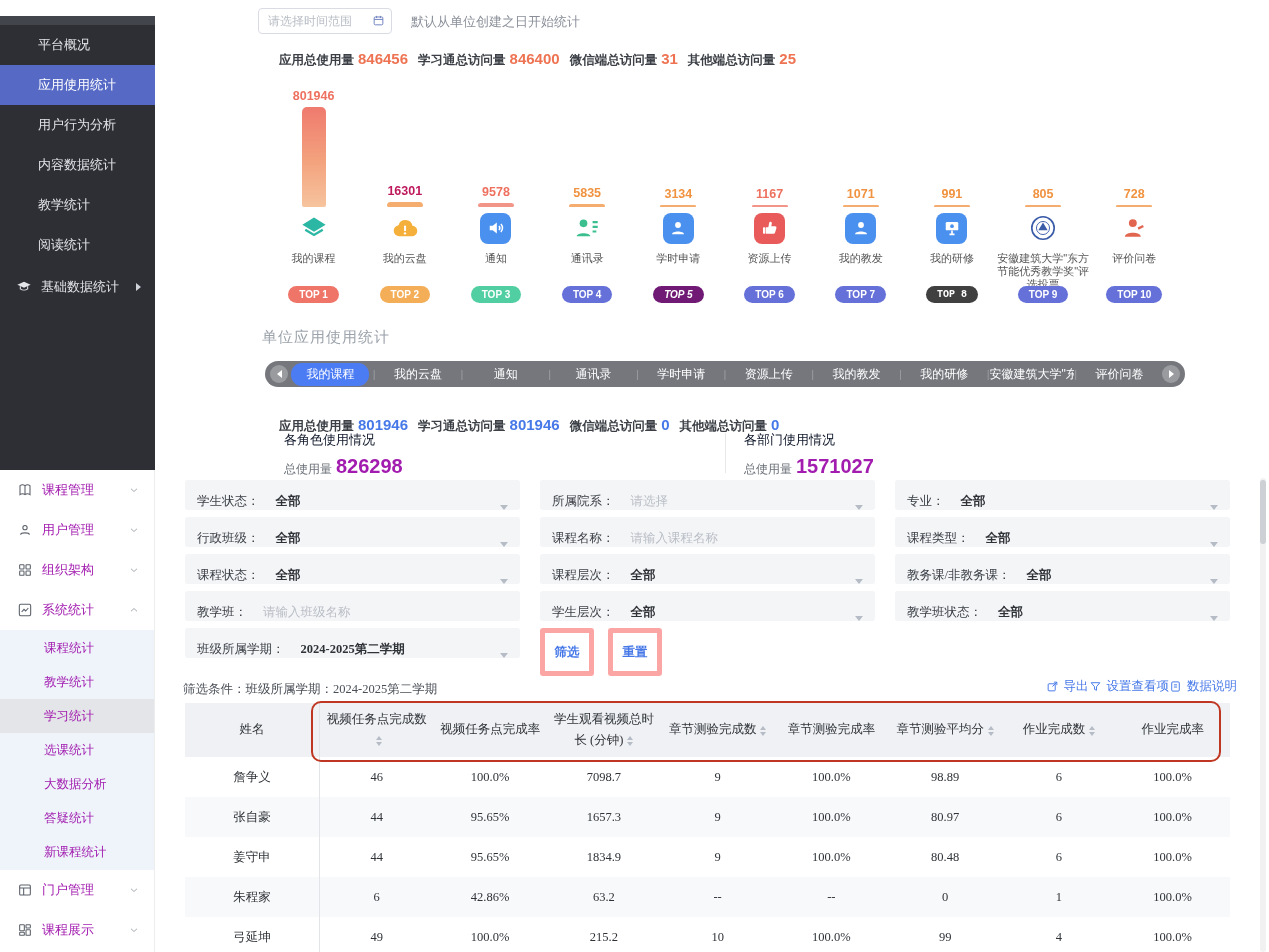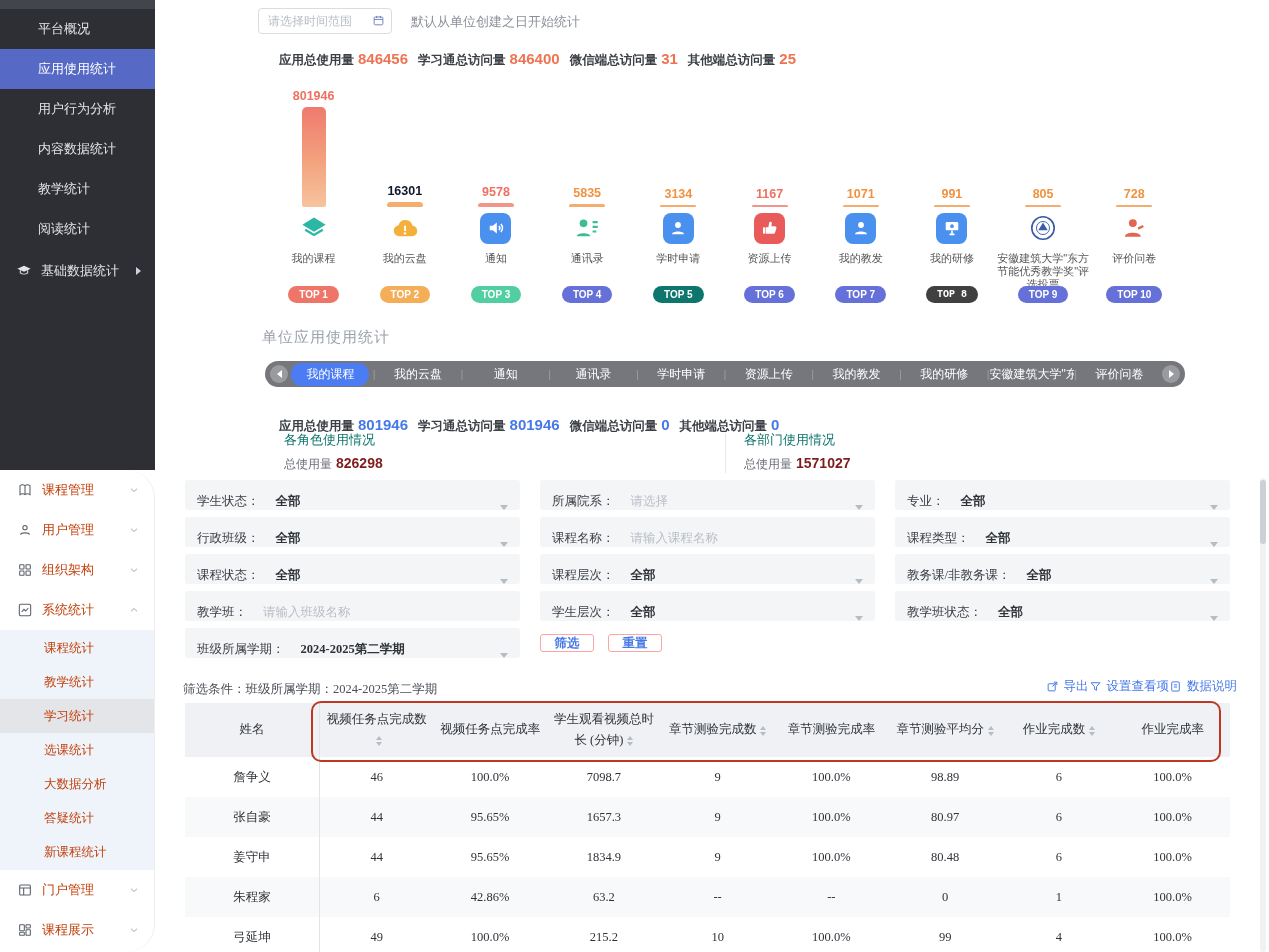--- a/index.html
+++ b/index.html
@@ -1,26 +1,26 @@
 <!DOCTYPE html>
 <html><head>
 <meta charset="utf-8">
 <style>
   html,body{margin:0;padding:0;background:#fff;}
   .app{position:relative;width:1269px;height:952px;overflow:hidden;background:#fff;
        font-family:"Liberation Sans",sans-serif;-webkit-font-smoothing:antialiased;}
   
-  .sb-dark{position:absolute;left:0;top:0;width:155px;height:470px;background:#2d2f35;color:#e3e5e9;}
+  .sb-dark{position:absolute;left:0;top:16px;width:155px;height:470px;background:#2d2f35;color:#e3e5e9;}
   .sb-strip{height:9px;background:#42454c;}
   .sb-dark-item{height:40px;line-height:40px;padding-left:38px;font-size:13px;cursor:pointer;}
   .sb-dark-item.sel{background:#5569c5;color:#fff;}
   .sb-basic{display:flex;align-items:center;height:40px;margin-top:2px;padding:0 14px 0 16px;font-size:13px;}
   .sb-basic .lbl{margin-left:9px;flex:1;}
   .arrow-r{width:0;height:0;border-top:4px solid transparent;border-bottom:4px solid transparent;border-left:5px solid #cfd2d8;}
-  .sb-light{position:absolute;left:0;top:470px;width:154px;height:482px;background:#fff;border-right:1px solid #ededed;color:#c2410c;border-radius:28px;}
+  .sb-light{position:absolute;left:0;top:470px;width:154px;height:482px;background:#fff;border-right:1px solid #ededed;color:#a21caf;}
   .sb-group{display:flex;align-items:center;height:40px;padding:0 14px 0 17px;font-size:13px;cursor:pointer;}
   .sb-group .gi{display:flex;color:#5b6069;}
   .sb-group .lbl{margin-left:9px;flex:1;}
   .chev{display:flex;color:#9aa0a8;}
   .sb-sub{background:#eef4fa;padding:1px 0;}
   .sb-sub-item{height:34px;line-height:34px;padding-left:44px;font-size:12.5px;cursor:pointer;}
   .sb-sub-item.sel{background:#e4e5e8;}
   
   .main{position:absolute;left:155px;top:0;width:1114px;height:952px;background:#fff;}
   .date-wrap{position:absolute;left:103px;top:8px;width:134px;height:26px;}
@@ -53,34 +53,34 @@
   .tri-l{width:0;height:0;border-top:4px solid transparent;border-bottom:4px solid transparent;border-right:5px solid #fff;}
   .tri-r{width:0;height:0;border-top:4px solid transparent;border-bottom:4px solid transparent;border-left:5px solid #fff;}
   .tabs{flex:1;display:flex;align-items:center;}
   .tab{flex:1;text-align:center;color:#fff;font-size:12px;cursor:pointer;white-space:nowrap;overflow:hidden;}
   .tab.sel span{background:#4c7cf3;border-radius:11px;padding:3px 15px;display:inline-block;}
   .tab-sep{color:#9b9da2;font-size:11px;flex:none;}
   
   .panel{position:absolute;top:431px;}
   #role-panel{left:129px;}
   #dept-panel{left:589px;}
-  .panel-title{font-size:13px;color:#0f766e;}
+  .panel-title{font-size:13px;color:#0f172a;}
   .panel-sub{font-size:12px;color:#6a7078;margin-top:6px;}
-  .panel-sub b{color:#7f1d1d;font-size:14px;margin-left:4px;text-align:center;}
+  .panel-sub b{color:#a21caf;font-size:20px;margin-left:4px;text-align:center;}
   .panel-div{position:absolute;left:570px;top:433px;width:1px;height:40px;background:#e7e8ea;}
   
   .filters{position:absolute;left:30px;top:480px;display:grid;grid-template-columns:335px 335px 335px;column-gap:20px;row-gap:7px;}
   .ffield{height:30px;background:#f4f5f7;border-radius:3px;display:flex;align-items:flex-end;padding:0 12px;box-sizing:border-box;
       font-size:12.5px;font-family:"Liberation Serif",serif;cursor:pointer;}
   .ffield .fl{color:#3a3f46;white-space:nowrap;}
   .ffield .fv{margin-left:16px;color:#2f3338;font-weight:600;flex:1;white-space:nowrap;}
   .ffield .fv.ph{color:#b9bec6;font-weight:400;}
   .fcaret{width:0;height:0;border-left:4px solid transparent;border-right:4px solid transparent;border-top:5px solid #b6bcc6;flex:none;}
   .fbtns{display:flex;gap:14px;align-items:center;}
-  .fbtn{width:54px;height:18px;background:#fff;border:1px solid #fca5a5;border-radius:3px;color:#4678e8;font-size:12.5px;
+  .fbtn{width:54px;height:48px;background:#fff;border:5px solid #fca5a5;border-radius:3px;color:#4678e8;font-size:12.5px;
       display:flex;align-items:center;justify-content:center;cursor:pointer;font-weight:bold;}
   .filter-summary{position:absolute;left:28px;top:681px;font-size:12.5px;color:#4a4f57;font-family:"Liberation Serif",serif;}
   
   .toolbar{position:absolute;top:678px;right:32px;display:flex;font-size:12.5px;color:#4678e8;}
   .tb-action{display:flex;align-items:center;gap:5px;cursor:pointer;}
   
   .tbl{position:absolute;left:30px;top:703px;width:1045px;border-collapse:collapse;table-layout:fixed;
       font-family:"Liberation Serif",serif;}
   .tbl th{background:#eff1f4;height:54px;font-size:12.5px;color:#2f3338;font-weight:normal;padding:0 6px;line-height:1.7;text-align:center;}
   .tbl td{height:40px;text-align:center;font-size:12.5px;color:#2f3338;padding:0 4px;}
@@ -281,21 +281,21 @@
                   <path d="M4.5 13.5 12 18l7.5-4.5" fill="none" stroke="currentColor" stroke-width="2"></path>
                 </svg>
               </span>
             </div>
           </div>
           <div class="col-name">我的课程</div>
           <div class="col-badge" style="background: rgb(239, 117, 104);">TOP 1</div>
         </div>
         <div class="chart-col">
           <div class="bar-zone">
-            <div class="col-value" style="color: #0f172a;">16301</div>
+            <div class="col-value" style="color: #be185d;">16301</div>
             <div class="col-bar" style="width: 36px; height: 5px; background: rgb(240, 146, 63); opacity: 0.75;"></div>
           </div>
           <div class="icon-zone">
             <div class="icon-bare" style="color: rgb(245, 176, 60);">
               <span>
                 <svg width="28" height="28" viewBox="0 0 24 24" fill="currentColor">
                   <path d="M7 19a4.7 4.7 0 0 1-.6-9.36A6.2 6.2 0 0 1 18.4 10 4.2 4.2 0 0 1 17.6 19z"></path>
                   <rect x="11.2" y="10" width="1.7" height="4.6" fill="#fff"></rect>
                   <circle cx="12" cy="16.6" r="1" fill="#fff"></circle>
                 </svg>
@@ -352,21 +352,21 @@
             <div class="icon-square" style="background: rgb(74, 144, 238);">
               <span>
                 <svg width="20" height="20" viewBox="0 0 24 24" fill="currentColor">
                   <circle cx="12" cy="8.4" r="3.5"></circle>
                   <path d="M4.8 19.6c0-4.6 14.4-4.6 14.4 0z"></path>
                 </svg>
               </span>
             </div>
           </div>
           <div class="col-name">学时申请</div>
-          <div class="col-badge" style="background: #0f766e;">TOP 5</div>
+          <div class="col-badge" style="background: #701a75; font-style: italic;">TOP 5</div>
         </div>
         <div class="chart-col">
           <div class="bar-zone">
             <div class="col-value" style="color: rgb(238, 113, 96);">1167</div>
             <div class="col-bar" style="width: 36px; height: 2px; background: rgb(238, 113, 96); opacity: 0.75;"></div>
           </div>
           <div class="icon-zone">
             <div class="icon-square" style="background: rgb(233, 91, 91);">
               <span>
                 <svg width="20" height="20" viewBox="0 0 24 24" fill="currentColor">

